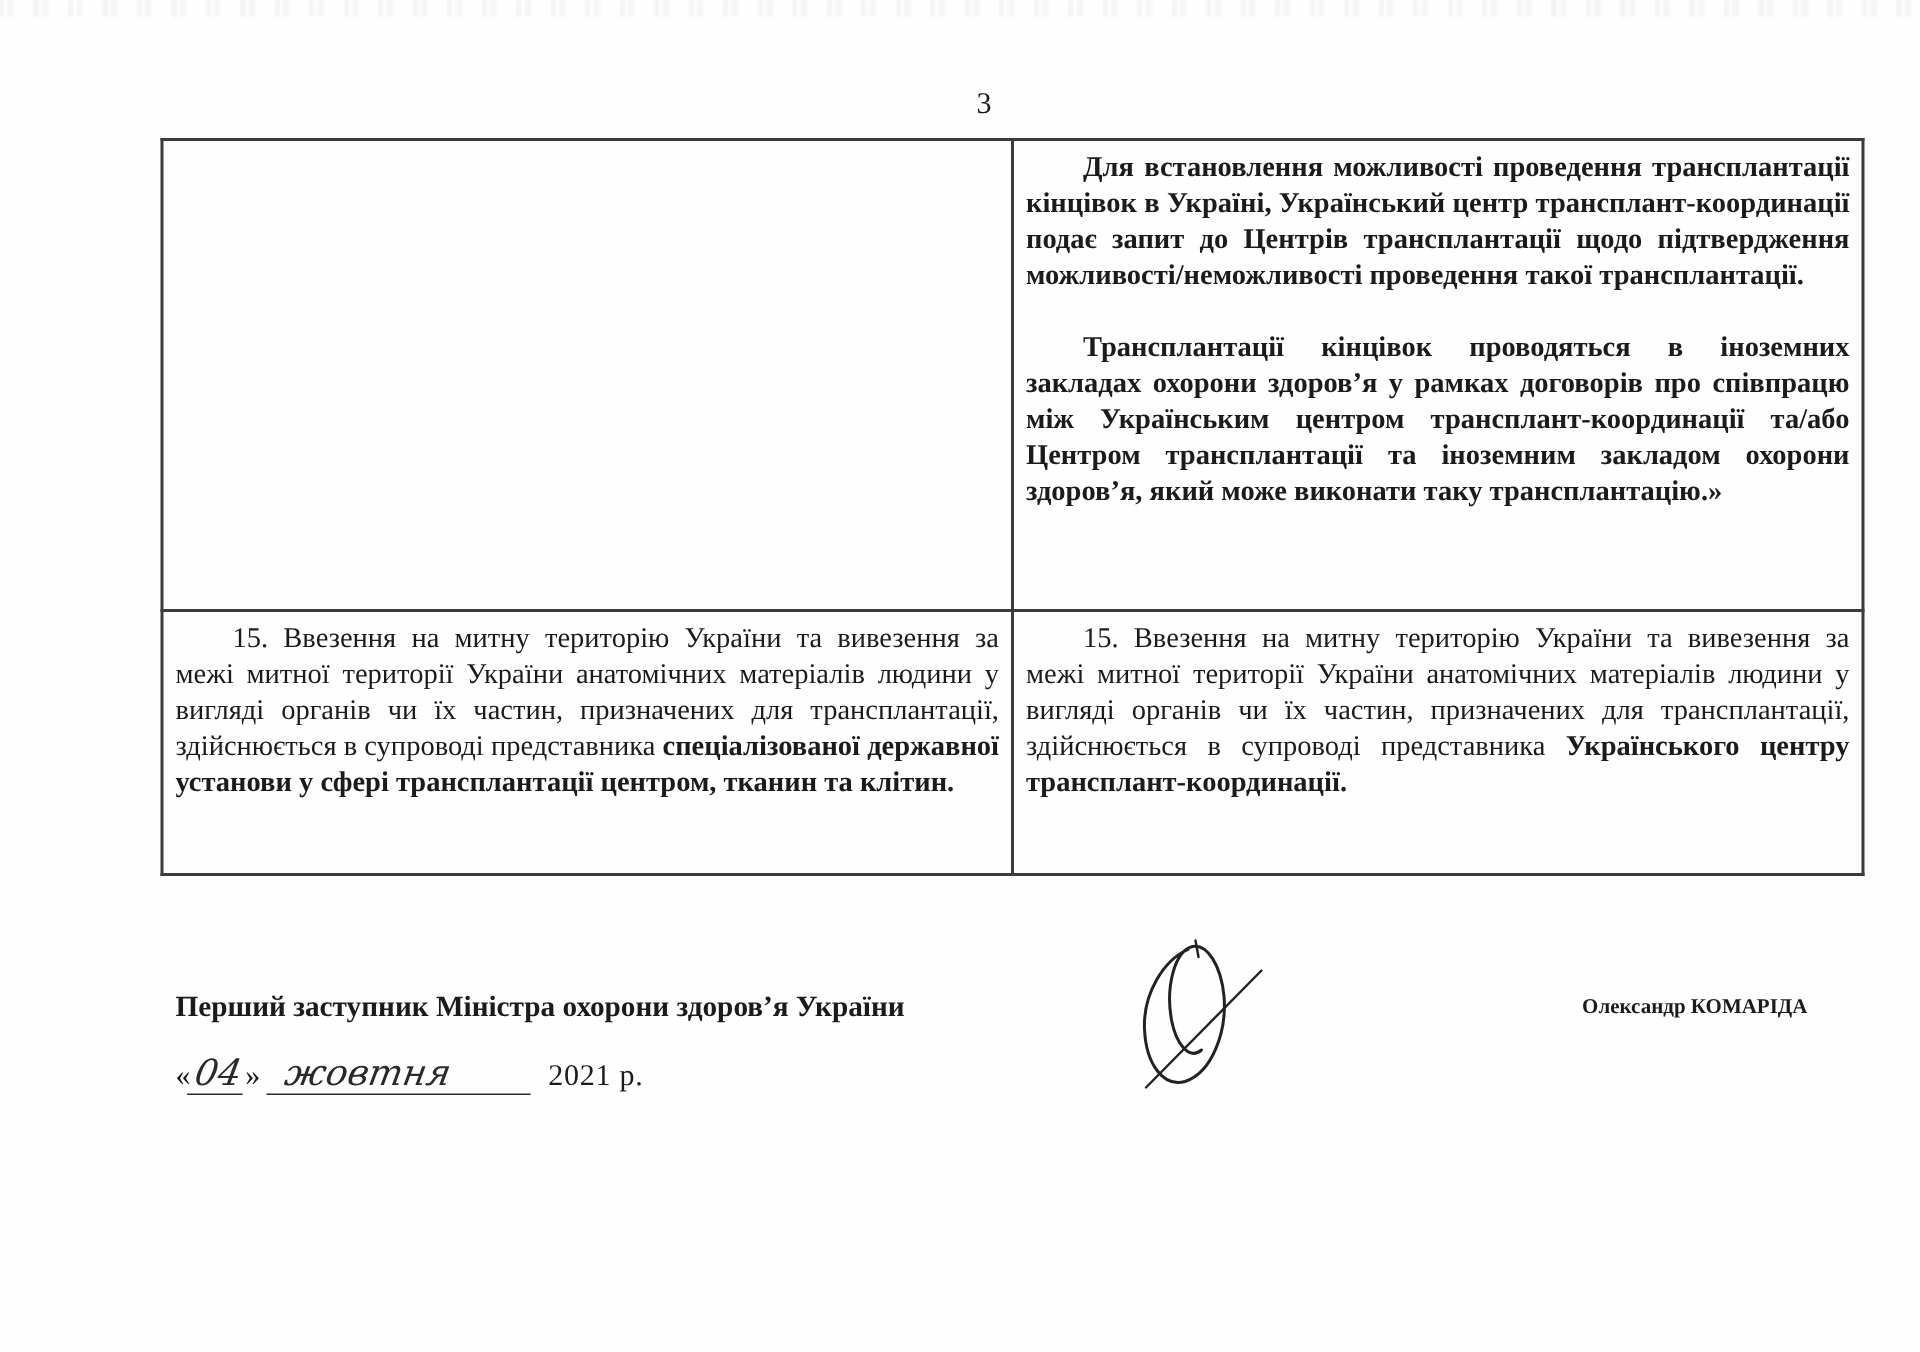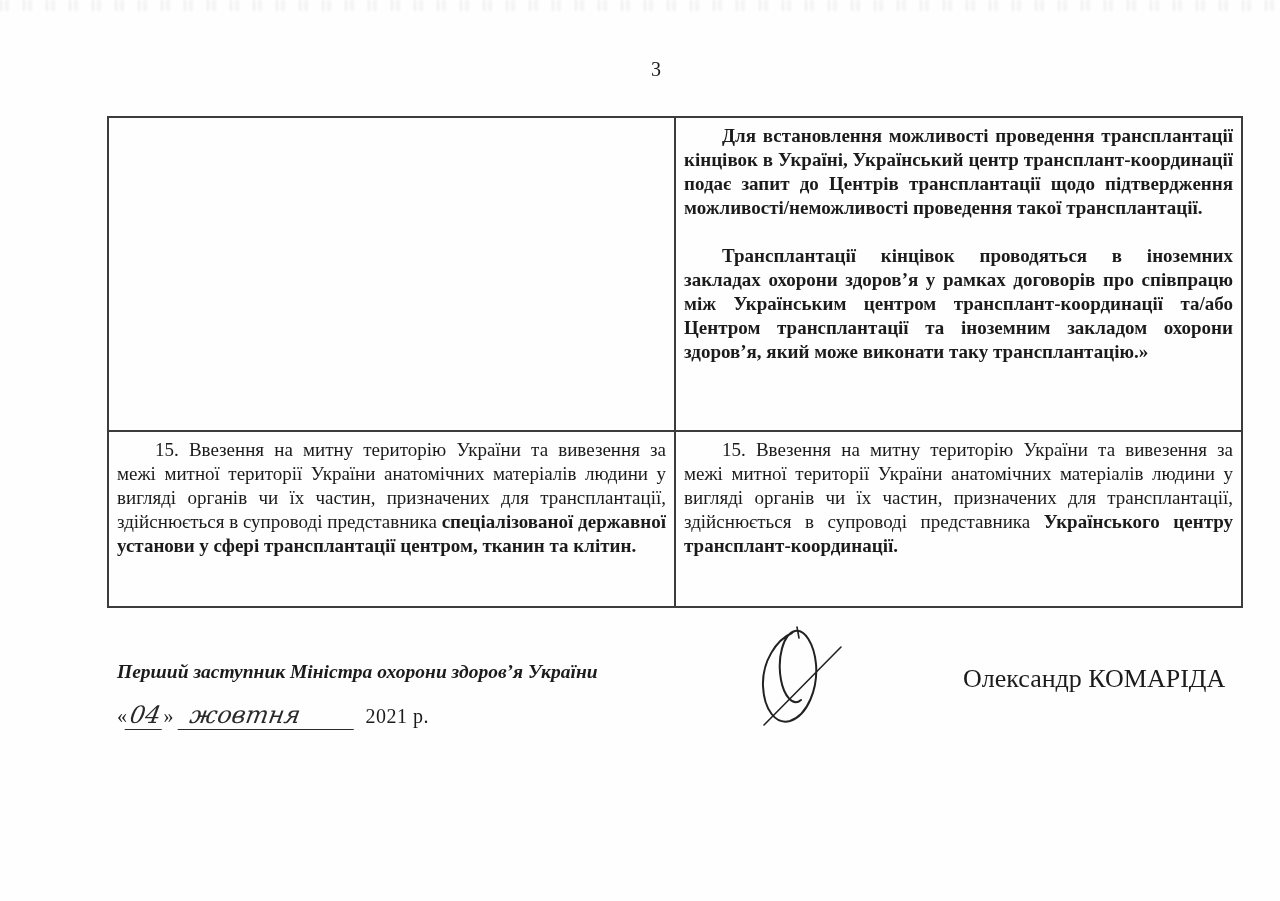--- a/index.html
+++ b/index.html
@@ -32,21 +32,21 @@
   .page-number {
     position: absolute;
     top: 58px;
     left: 107px;
     width: 1098px;
     text-align: center;
     font-size: 20px;
   }
   .doc-table {
     position: absolute;
-    top: 116px;
+    top: 92px;
     left: 107px;
     width: 1098px;
     border-collapse: collapse;
     table-layout: fixed;
     border-radius: 11px;
   }
   .doc-table td {
     width: 549px;
     border: 2px solid #3c3c3c;
     vertical-align: top;
@@ -63,30 +63,29 @@
   }
   .para + .para { margin-top: 24px; }
   .bold { font-weight: bold; }
   .footer-title {
     position: absolute;
     left: 117px;
     top: 661px;
     font-size: 19.5px;
     font-weight: bold;
     white-space: nowrap;
-    font-style: italic;
   }
   .signer-name {
     position: absolute;
     left: 963px;
     top: 664px;
     width: 242px;
     text-align: right;
-    font-size: 26px;
-    font-weight: normal;
+    font-size: 14px;
+    font-weight: bold;
     white-space: nowrap;
   }
   .signature-svg {
     position: absolute;
     left: 748px;
     top: 624px;
     width: 120px;
     height: 106px;
   }
   .date-line {

